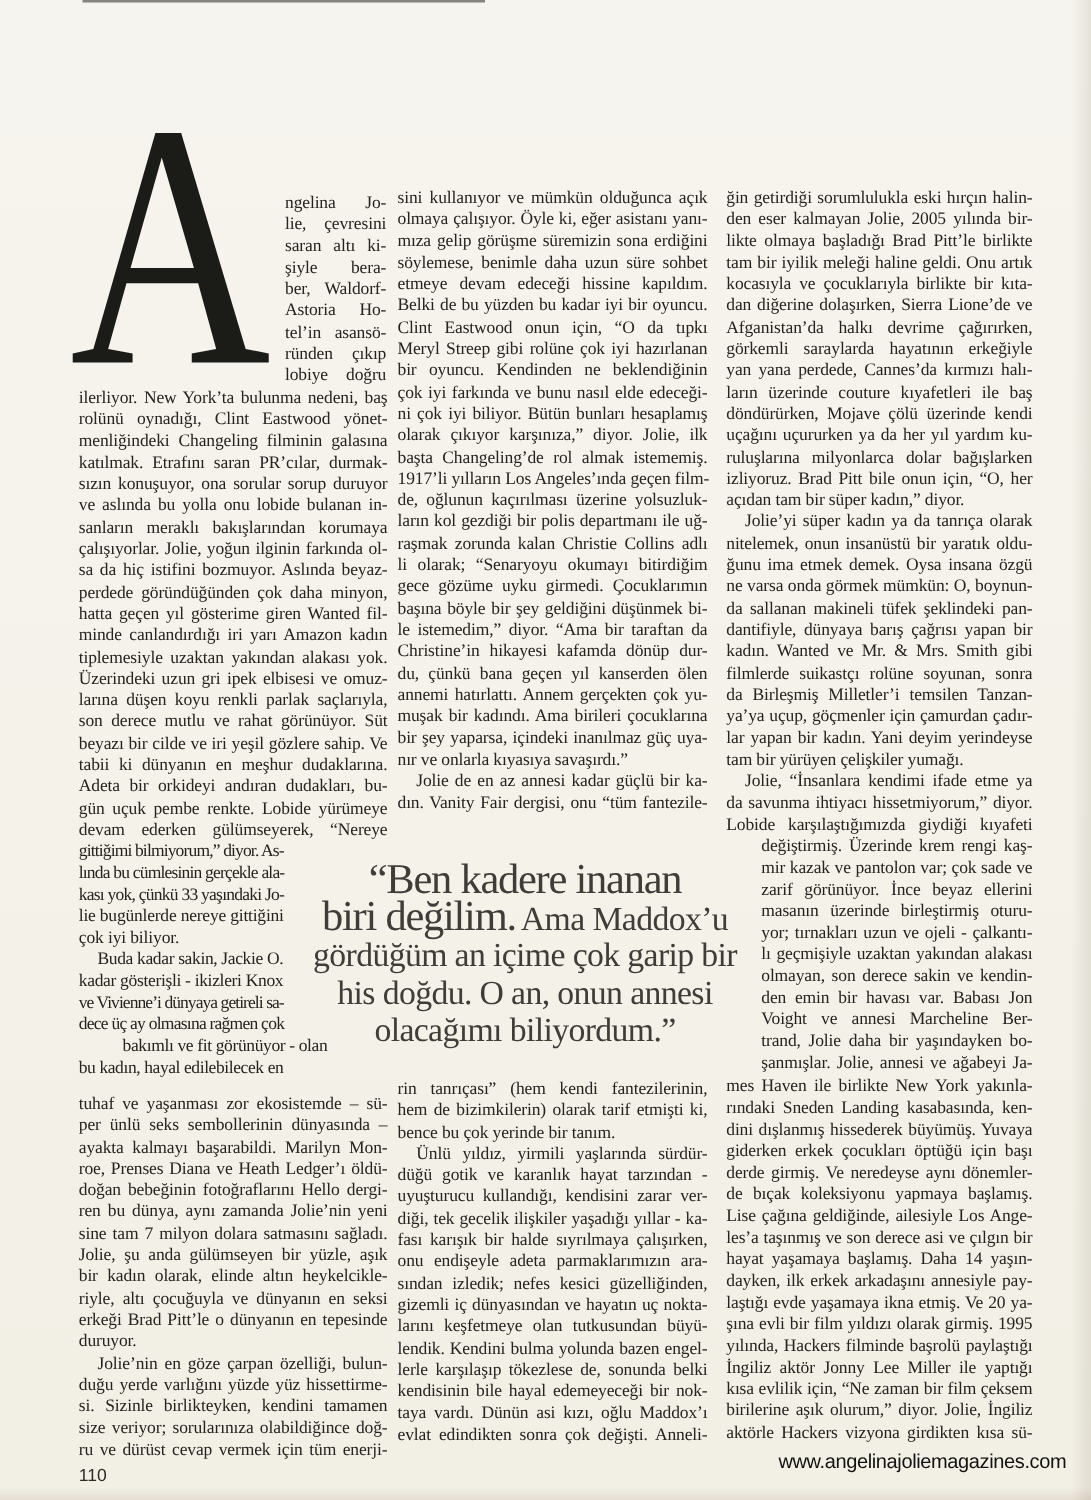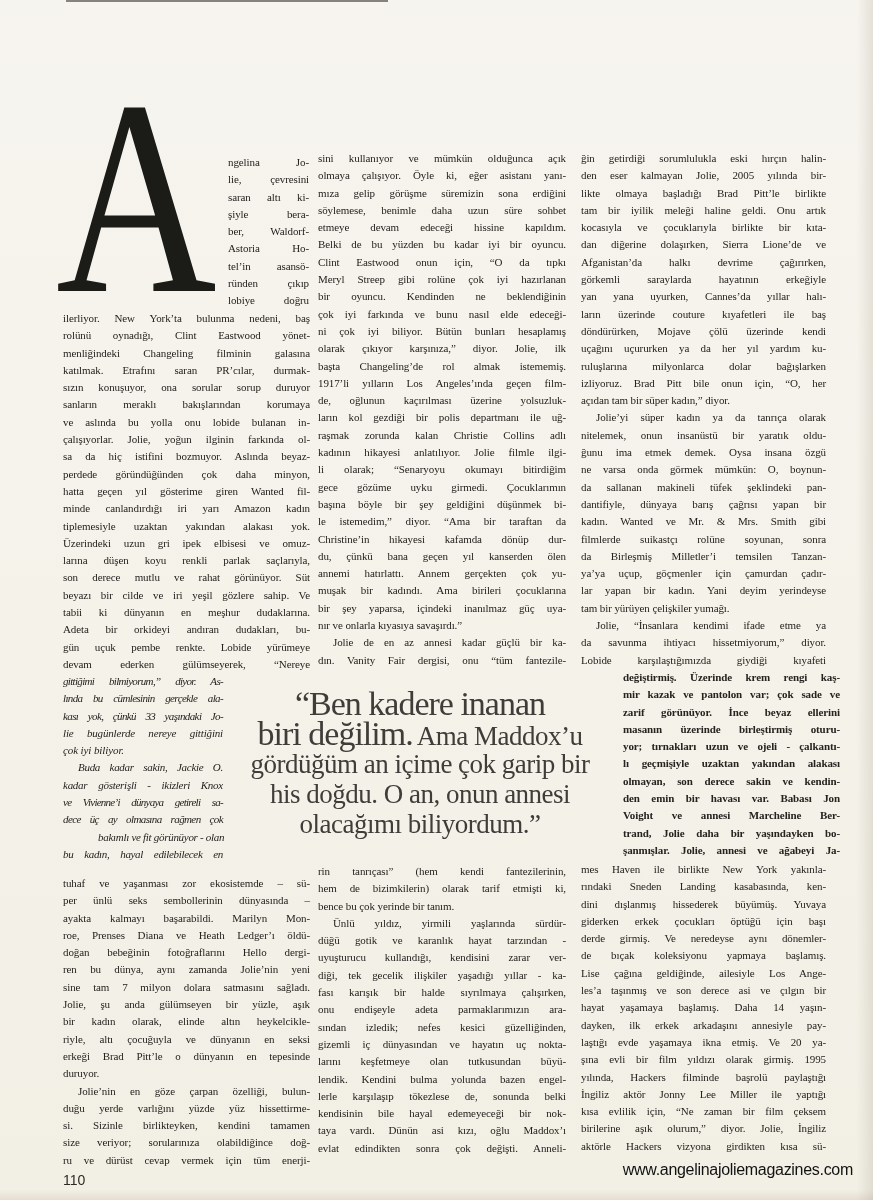--- a/index.html
+++ b/index.html
@@ -19,32 +19,32 @@
   .top-line{position:absolute;left:66px;top:0;width:322px;height:2px;
     background:#55524a;opacity:.7;}
   
   .dropcap{
     position:absolute;left:56px;top:58px;
     font-size:278px;line-height:1;font-weight:400;
     transform:scaleX(0.8);transform-origin:0 0;
     letter-spacing:-4px;
   }
   
-  .seg{position:absolute;font-size:11px;line-height:17.3px;letter-spacing:-0.1px;}
+  .seg{position:absolute;font-size:14px;line-height:17.3px;letter-spacing:-0.1px;}
   .line{white-space:nowrap;text-align:justify;text-align-last:justify;}
   .line.pend{text-align-last:left;}
   .line.ind{text-indent:15px;}
   .seg-intro   {left:228px;top:154px;width:81px;}
   .c1a{left:63px; top:310px;width:247px;}
   .c1b{left:63px; top:673px;width:160px;}
   .c1c{left:63px; top:863px;width:247px;}
   .c2a{left:318px;top:150px;width:248px;}
   .c2b{left:318px;top:863px;width:248px;}
   .c3a{left:581px;top:150px;width:245px;}
-  .c3b{left:623px;top:669px;width:217px;font-weight:bold;}
+  .c3b{left:609px;top:669px;width:217px;}
   .c3c{left:581px;top:861px;width:245px;}
   
   .quote{position:absolute;left:234px;top:689px;width:372px;text-align:center;}
   .qline{white-space:nowrap;line-height:30px;height:30px;}
   .qbig{font-size:34px;letter-spacing:-1px;}
   .qsmall{font-size:27px;letter-spacing:-0.5px;}
   
   .pagenum{position:absolute;left:63px;top:1172px;
     font-family:"Liberation Sans","DejaVu Sans",sans-serif;
     font-size:14px;color:#2e2b26;}
@@ -73,38 +73,38 @@
       <div class="line">tel’in asansö-</div>
       <div class="line">ründen çıkıp</div>
       <div class="line">lobiye doğru</div>
     </div>
   <div class="seg c1a" style="color: rgb(38, 34, 32);">
       <div class="line">ilerliyor. New York’ta bulunma nedeni, baş</div>
       <div class="line">rolünü oynadığı, Clint Eastwood yönet-</div>
       <div class="line">menliğindeki Changeling filminin galasına</div>
       <div class="line">katılmak. Etrafını saran PR’cılar, durmak-</div>
       <div class="line">sızın konuşuyor, ona sorular sorup duruyor</div>
+      <div class="line">ve aslında bu yolla onu lobide bulanan in-</div>
       <div class="line">sanların meraklı bakışlarından korumaya</div>
-      <div class="line">ve aslında bu yolla onu lobide bulanan in-</div>
       <div class="line">çalışıyorlar. Jolie, yoğun ilginin farkında ol-</div>
       <div class="line">sa da hiç istifini bozmuyor. Aslında beyaz-</div>
       <div class="line">perdede göründüğünden çok daha minyon,</div>
       <div class="line">hatta geçen yıl gösterime giren Wanted fil-</div>
       <div class="line">minde canlandırdığı iri yarı Amazon kadın</div>
       <div class="line">tiplemesiyle uzaktan yakından alakası yok.</div>
       <div class="line">Üzerindeki uzun gri ipek elbisesi ve omuz-</div>
       <div class="line">larına düşen koyu renkli parlak saçlarıyla,</div>
       <div class="line">son derece mutlu ve rahat görünüyor. Süt</div>
       <div class="line">beyazı bir cilde ve iri yeşil gözlere sahip. Ve</div>
       <div class="line">tabii ki dünyanın en meşhur dudaklarına.</div>
       <div class="line">Adeta bir orkideyi andıran dudakları, bu-</div>
       <div class="line">gün uçuk pembe renkte. Lobide yürümeye</div>
       <div class="line">devam ederken gülümseyerek, “Nereye</div>
     </div>
-  <div class="seg c1b" style="color: rgb(38, 34, 32); font-style: italic;">
+  <div class="seg c1b" style="color: rgb(38, 34, 32);">
       <div class="line" style="letter-spacing: -0.675758px;">gittiğimi bilmiyorum,” diyor. As-</div>
       <div class="line" style="letter-spacing: -0.645455px;">lında bu cümlesinin gerçekle ala-</div>
       <div class="line" style="letter-spacing: -0.6px;">kası yok, çünkü 33 yaşındaki Jo-</div>
       <div class="line" style="letter-spacing: -0.164516px;">lie bugünlerde nereye gittiğini</div>
       <div class="line pend">çok iyi biliyor.</div>
       <div class="line ind" style="letter-spacing: -0.285185px;">Buda kadar sakin, Jackie O.</div>
       <div class="line" style="letter-spacing: -0.25625px;">kadar gösterişli - ikizleri Knox</div>
       <div class="line" style="letter-spacing: -0.747059px;">ve Vivienne’i dünyaya getireli sa-</div>
       <div class="line" style="letter-spacing: -0.6px;">dece üç ay olmasına rağmen çok</div>
       <div class="line" style="letter-spacing: -0.293548px; margin-left: 35px;">bakımlı ve fit görünüyor - olan</div>
@@ -141,21 +141,20 @@
       <div class="line">Meryl Streep gibi rolüne çok iyi hazırlanan</div>
       <div class="line">bir oyuncu. Kendinden ne beklendiğinin</div>
       <div class="line">çok iyi farkında ve bunu nasıl elde edeceği-</div>
       <div class="line">ni çok iyi biliyor. Bütün bunları hesaplamış</div>
       <div class="line">olarak çıkıyor karşınıza,” diyor. Jolie, ilk</div>
       <div class="line">başta Changeling’de rol almak istememiş.</div>
       <div class="line">1917’li yılların Los Angeles’ında geçen film-</div>
       <div class="line">de, oğlunun kaçırılması üzerine yolsuzluk-</div>
       <div class="line">ların kol gezdiği bir polis departmanı ile uğ-</div>
       <div class="line">raşmak zorunda kalan Christie Collins adlı</div>
-      <div class="line">kadının hikayesi anlatılıyor. Jolie filmle ilgi-</div>
       <div class="line">li olarak; “Senaryoyu okumayı bitirdiğim</div>
       <div class="line">gece gözüme uyku girmedi. Çocuklarımın</div>
       <div class="line">başına böyle bir şey geldiğini düşünmek bi-</div>
       <div class="line">le istemedim,” diyor. “Ama bir taraftan da</div>
       <div class="line">Christine’in hikayesi kafamda dönüp dur-</div>
       <div class="line">du, çünkü bana geçen yıl kanserden ölen</div>
       <div class="line">annemi hatırlattı. Annem gerçekten çok yu-</div>
       <div class="line">muşak bir kadındı. Ama birileri çocuklarına</div>
       <div class="line">bir şey yaparsa, içindeki inanılmaz güç uya-</div>
       <div class="line pend">nır ve onlarla kıyasıya savaşırdı.”</div>
@@ -184,21 +183,21 @@
 
   <div class="seg c3a" style="color: rgb(38, 34, 32);">
       <div class="line">ğin getirdiği sorumlulukla eski hırçın halin-</div>
       <div class="line">den eser kalmayan Jolie, 2005 yılında bir-</div>
       <div class="line">likte olmaya başladığı Brad Pitt’le birlikte</div>
       <div class="line">tam bir iyilik meleği haline geldi. Onu artık</div>
       <div class="line">kocasıyla ve çocuklarıyla birlikte bir kıta-</div>
       <div class="line">dan diğerine dolaşırken, Sierra Lione’de ve</div>
       <div class="line">Afganistan’da halkı devrime çağırırken,</div>
       <div class="line">görkemli saraylarda hayatının erkeğiyle</div>
-      <div class="line">yan yana uyurken, Cannes’da yıllar halı-</div>
+      <div class="line">yan yana perdede, Cannes’da kırmızı halı-</div>
       <div class="line">ların üzerinde couture kıyafetleri ile baş</div>
       <div class="line">döndürürken, Mojave çölü üzerinde kendi</div>
       <div class="line">uçağını uçururken ya da her yıl yardım ku-</div>
       <div class="line">ruluşlarına milyonlarca dolar bağışlarken</div>
       <div class="line">izliyoruz. Brad Pitt bile onun için, “O, her</div>
       <div class="line pend">açıdan tam bir süper kadın,” diyor.</div>
       <div class="line ind">Jolie’yi süper kadın ya da tanrıça olarak</div>
       <div class="line">nitelemek, onun insanüstü bir yaratık oldu-</div>
       <div class="line">ğunu ima etmek demek. Oysa insana özgü</div>
       <div class="line">ne varsa onda görmek mümkün: O, boynun-</div>

